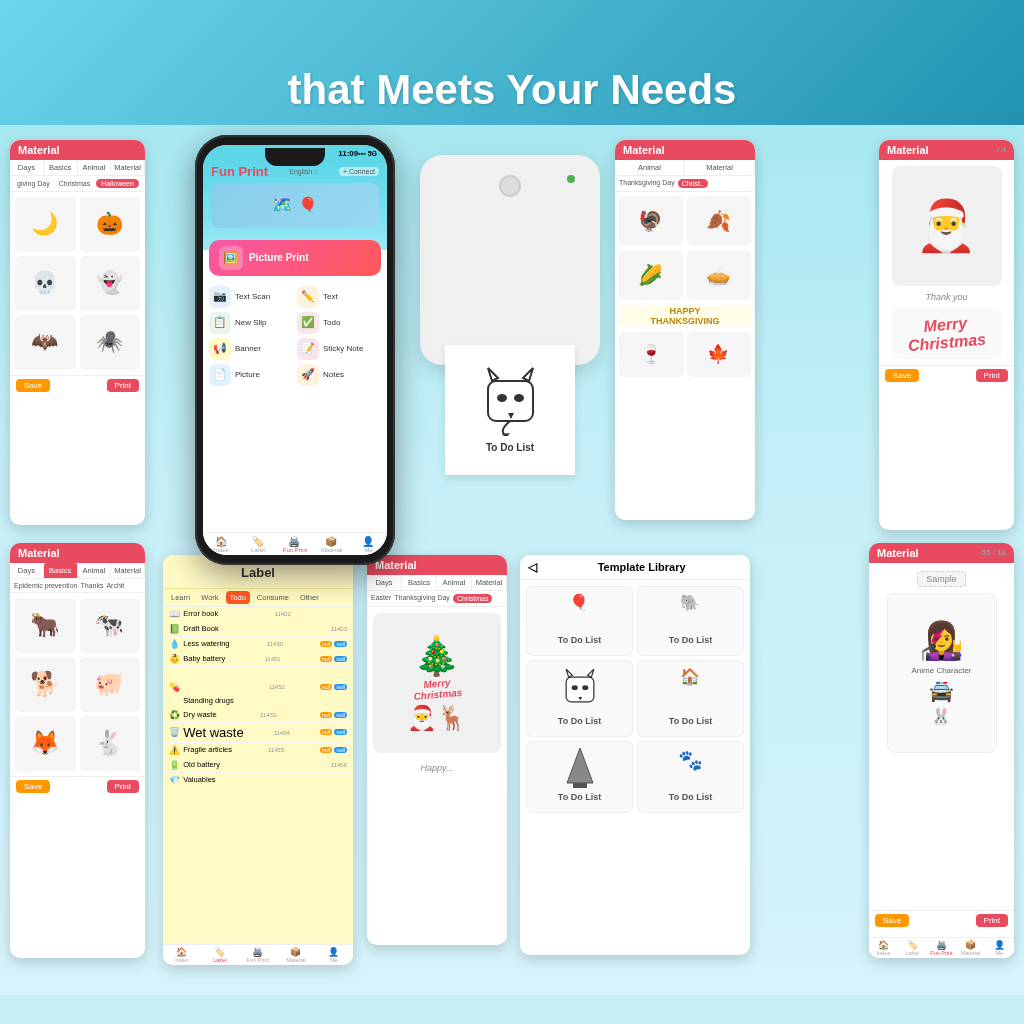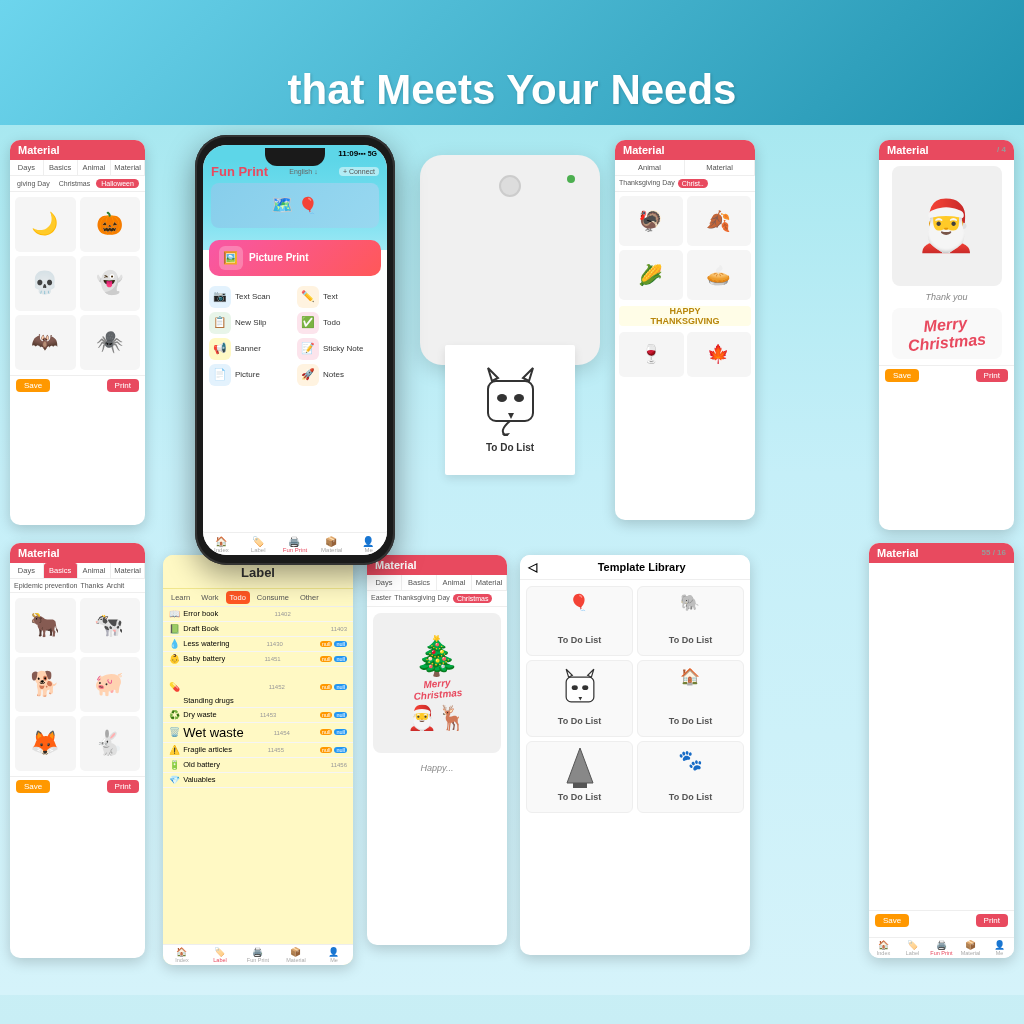--- a/index.html
+++ b/index.html
@@ -908,20 +908,31 @@
         <div class="todo-list-cell">To Do List</div>
       </div>
     </div>
   </div>
 
   <div class="panel panel-bottom-right">
     <div class="panel-header">
       <span>Material</span>
       <span class="count-badge">55 / 16</span>
     </div>
+    <div style="padding:8px;display:flex;flex-direction:column;align-items:center;gap:6px;">
+
+      <div style="background:#f5f5f5;border:1px dashed #ccc;border-radius:4px;padding:2px 8px;font-size:9px;color:#888;">Sample</div>
+
+      <div style="width:110px;height:160px;background:#f9f9f9;border-radius:8px;display:flex;flex-direction:column;align-items:center;justify-content:center;font-size:9px;color:#888;gap:4px;border:1px solid #eee;">
+        <div style="font-size:36px;">👩‍🎤</div>
+        <div style="font-size:8px;color:#666;text-align:center;">Anime Character</div>
+        <div style="font-size:20px;">🚔</div>
+        <div style="font-size:16px;">🐰</div>
+      </div>
+    </div>
 
     <div style="display:flex;justify-content:space-between;padding:3px 6px;border-top:1px solid #eee;position:absolute;bottom:28px;left:0;right:0;">
       <span class="save-btn-small">Save</span>
       <span class="print-btn-small">Print</span>
     </div>
 
     <div class="panel-bottom-nav">
       <div class="panel-nav-item"><span class="panel-nav-icon">🏠</span>Index</div>
       <div class="panel-nav-item"><span class="panel-nav-icon">🏷️</span>Label</div>
       <div class="panel-nav-item active"><span class="panel-nav-icon" style="color:#e84a5f;">🖨️</span>Fun Print</div>

